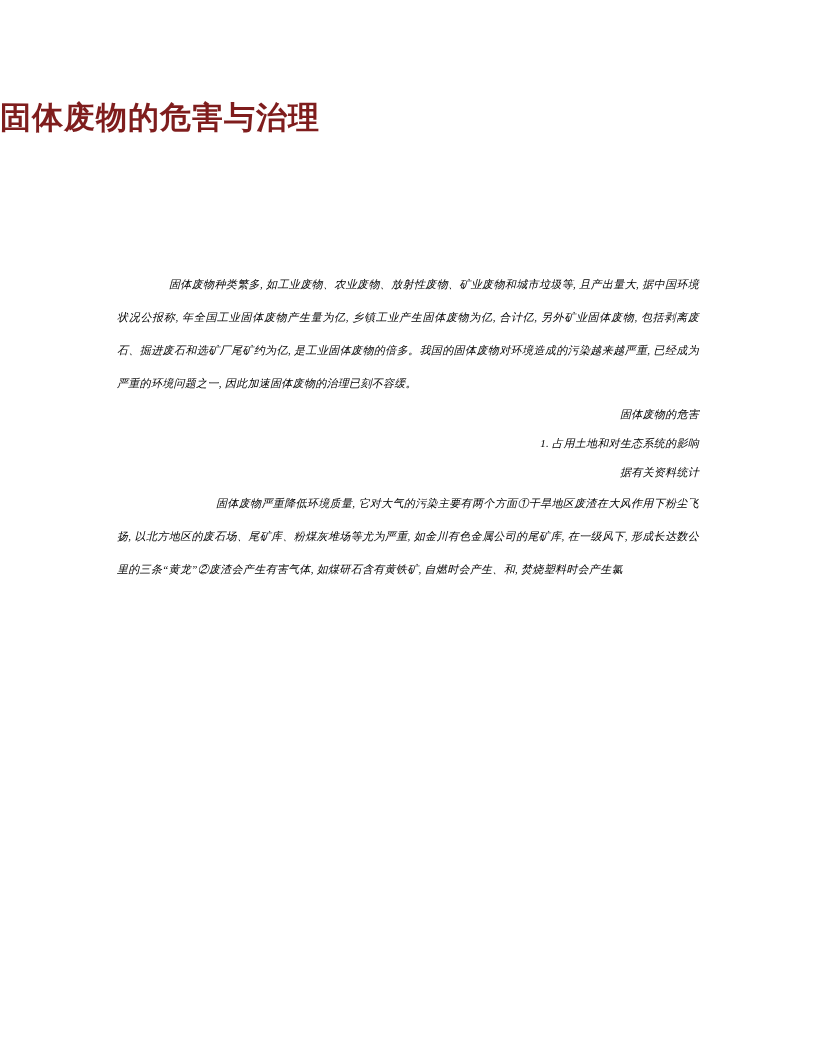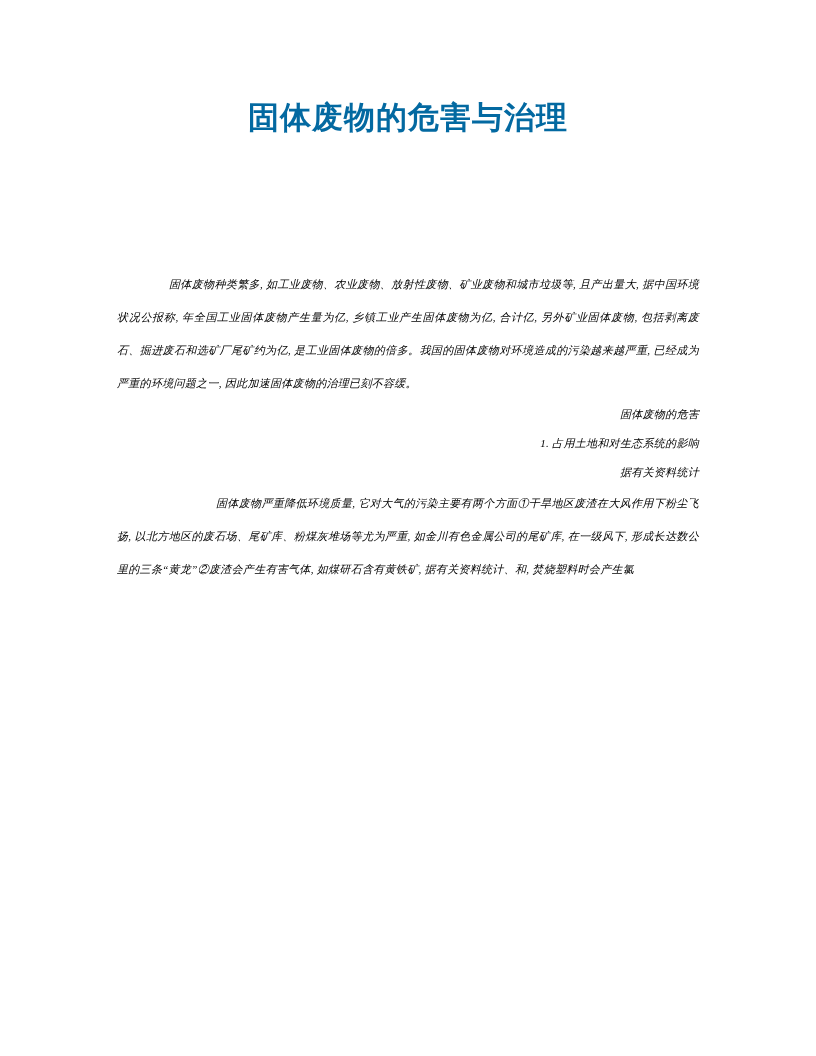--- a/index.html
+++ b/index.html
@@ -11,25 +11,24 @@
     position: relative;
     width: 816px;
     height: 1056px;
     background: #ffffff;
     overflow: hidden;
     font-family: "Liberation Serif", "DejaVu Serif", serif;
     color: #000000;
   }
   .doc-title {
     margin-top: 96px;
-    text-align: center;
     font-size: 31px;
     font-weight: bold;
     letter-spacing: 1px;
-    color: #0369a1;
+    color: #7f1d1d;
     line-height: 44px;
   }
   .doc-body {
     margin: 128px 54px 0 117px; 
     width: 582px;
     font-size: 11px;
     line-height: 33px;
     text-align: justify;
     letter-spacing: 0.3px;
     font-style: italic;
@@ -59,16 +58,16 @@
     <p class="para indent-p1">固体废物种类繁多, 如工业废物、农业废物、放射性废物、矿业废物和城市垃圾等, 且产出量大, 据中国环境状况公报称, 年全国工业固体废物产生量为亿, 乡镇工业产生固体废物为亿, 合计亿, 另外矿业固体废物, 包括剥离废石、掘进废石和选矿厂尾矿约为亿, 是工业固体废物的倍多。我国的固体废物对环境造成的污染越来越严重, 已经成为严重的环境问题之一, 因此加速固体废物的治理已刻不容缓。</p>
 
     <p class="para heading indent-head">固体废物的危害</p>
 
     <p class="para heading indent-head">1. 占用土地和对生态系统的影响</p>
 
 
 
     <p class="para heading indent-head">据有关资料统计</p>
 
-    <p class="para indent-p4">固体废物严重降低环境质量, 它对大气的污染主要有两个方面①干旱地区废渣在大风作用下粉尘飞扬, 以北方地区的废石场、尾矿库、粉煤灰堆场等尤为严重, 如金川有色金属公司的尾矿库, 在一级风下, 形成长达数公里的三条“黄龙”②废渣会产生有害气体, 如煤研石含有黄铁矿, 据有关资料统计、和, 焚烧塑料时会产生氯</p>
+    <p class="para indent-p4">固体废物严重降低环境质量, 它对大气的污染主要有两个方面①干旱地区废渣在大风作用下粉尘飞扬, 以北方地区的废石场、尾矿库、粉煤灰堆场等尤为严重, 如金川有色金属公司的尾矿库, 在一级风下, 形成长达数公里的三条“黄龙”②废渣会产生有害气体, 如煤研石含有黄铁矿, 自燃时会产生、和, 焚烧塑料时会产生氯</p>
 
   </div>
 </div>
 
 </body></html>

